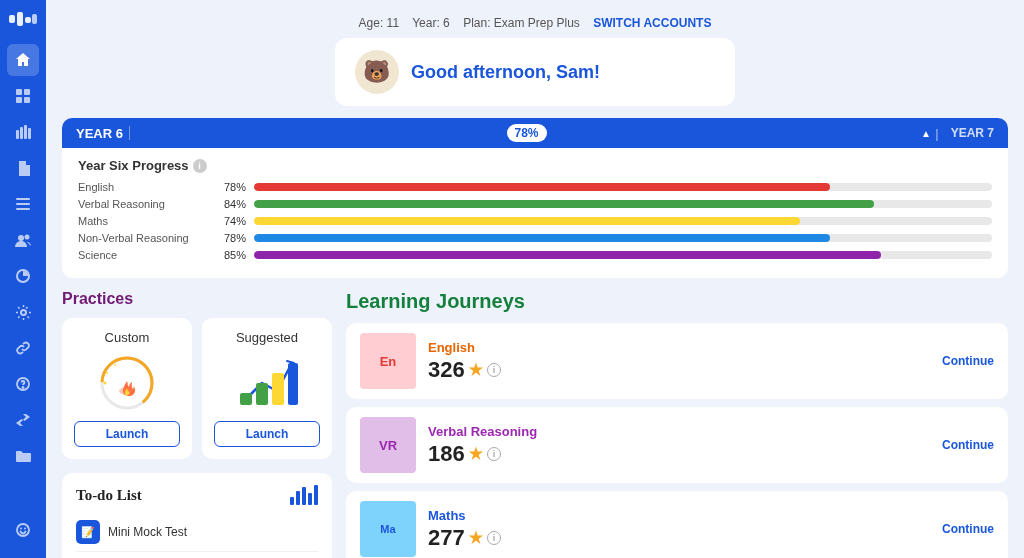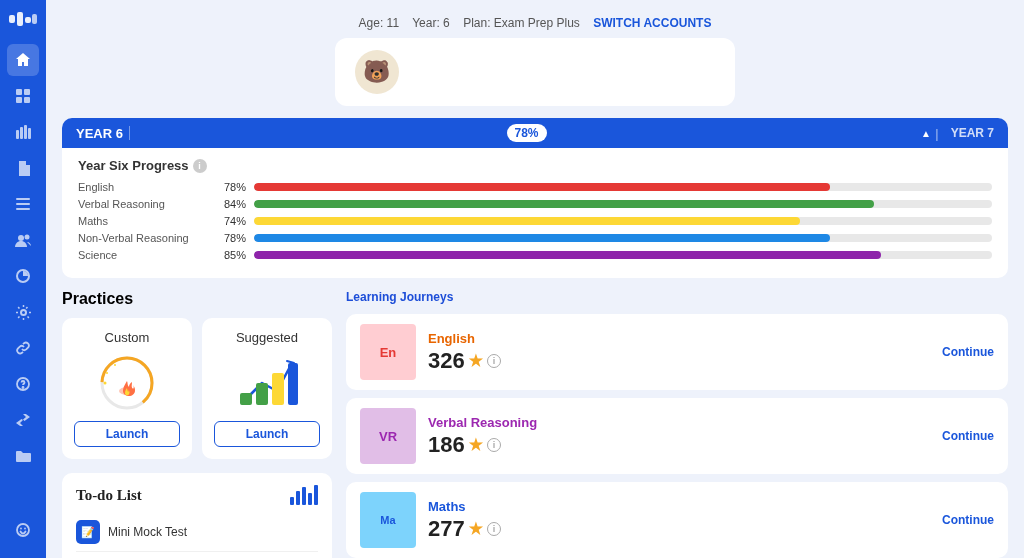--- a/index.html
+++ b/index.html
@@ -106,21 +106,21 @@
     .progress-pct { font-size: 11px; color: #333; width: 30px; text-align: right; flex-shrink: 0; }
     .progress-bar-bg { flex: 1; height: 8px; background: #e8e8e8; border-radius: 4px; overflow: hidden; }
     .progress-bar-fill { height: 100%; border-radius: 4px; }
 
     
     .two-col { display: flex; gap: 14px; }
     .left-col { flex: 0 0 270px; }
     .right-col { flex: 1; }
 
     
-    .section-title { font-size: 16px; font-weight: 700; color: #000000; margin-bottom: 10px; }
+    .section-title { font-size: 16px; font-weight: 700; color: #701a75; margin-bottom: 10px; }
     .practices-cards { display: flex; gap: 10px; margin-bottom: 14px; }
     .practice-card {
       flex: 1;
       background: white;
       border-radius: 10px;
       padding: 12px;
       text-align: center;
     }
     .practice-card-title { font-size: 13px; color: #333; margin-bottom: 8px; }
     .practice-img { height: 60px; display: flex; align-items: center; justify-content: center; margin-bottom: 8px; }
@@ -141,21 +141,21 @@
     .todo-header { display: flex; align-items: center; justify-content: space-between; margin-bottom: 8px; }
     .todo-title { font-size: 15px; font-weight: 700; color: #222; font-family: Liberation Serif, serif; }
     .bar-chart-icon { display: flex; align-items: flex-end; gap: 2px; height: 20px; }
     .bar { width: 4px; background: #1a56db; border-radius: 1px; }
     .todo-item { display: flex; align-items: center; padding: 7px 0; border-bottom: 1px solid #f0f0f0; gap: 8px; }
     .todo-item:last-child { border-bottom: none; }
     .todo-icon { width: 24px; height: 24px; border-radius: 5px; display: flex; align-items: center; justify-content: center; font-size: 11px; color: white; flex-shrink: 0; }
     .todo-label { font-size: 12px; color: #333; flex: 1; }
 
     
-    .lj-title { font-size: 12px; font-weight: 700; color: #1d4ed8; margin-bottom: 10px; }
+    .lj-title { font-size: 20px; font-weight: 700; color: #15803d; margin-bottom: 10px; }
     .lj-card {
       background: white;
       border-radius: 10px;
       padding: 10px 14px;
       display: flex;
       align-items: center;
       gap: 12px;
       margin-bottom: 8px;
     }
     .lj-thumb {
@@ -284,20 +284,24 @@
     &nbsp;&nbsp;
     <span>Year: 6</span>
     &nbsp;&nbsp;
     <span>Plan: Exam Prep Plus</span>
     &nbsp;&nbsp;
     <a href="#">SWITCH ACCOUNTS</a>
   </div>
 
   <div class="greeting-card">
     <div class="bear-avatar">🐻</div>
+    <div class="greeting-text">
+      <span>Good afternoon,</span>
+      <span>Sam!</span>
+    </div>
   </div>
 
   <div class="progress-section">
     <div class="progress-header">
       <span class="year-badge">YEAR 6</span>
       <div class="divider"></div>
       <span class="pct">78%</span>
       <span style="margin-left:auto; display:flex; align-items:center; gap:4px;">
         <span class="chevron">▲</span>
         <span style="color:rgba(255,255,255,0.4)">|</span>

